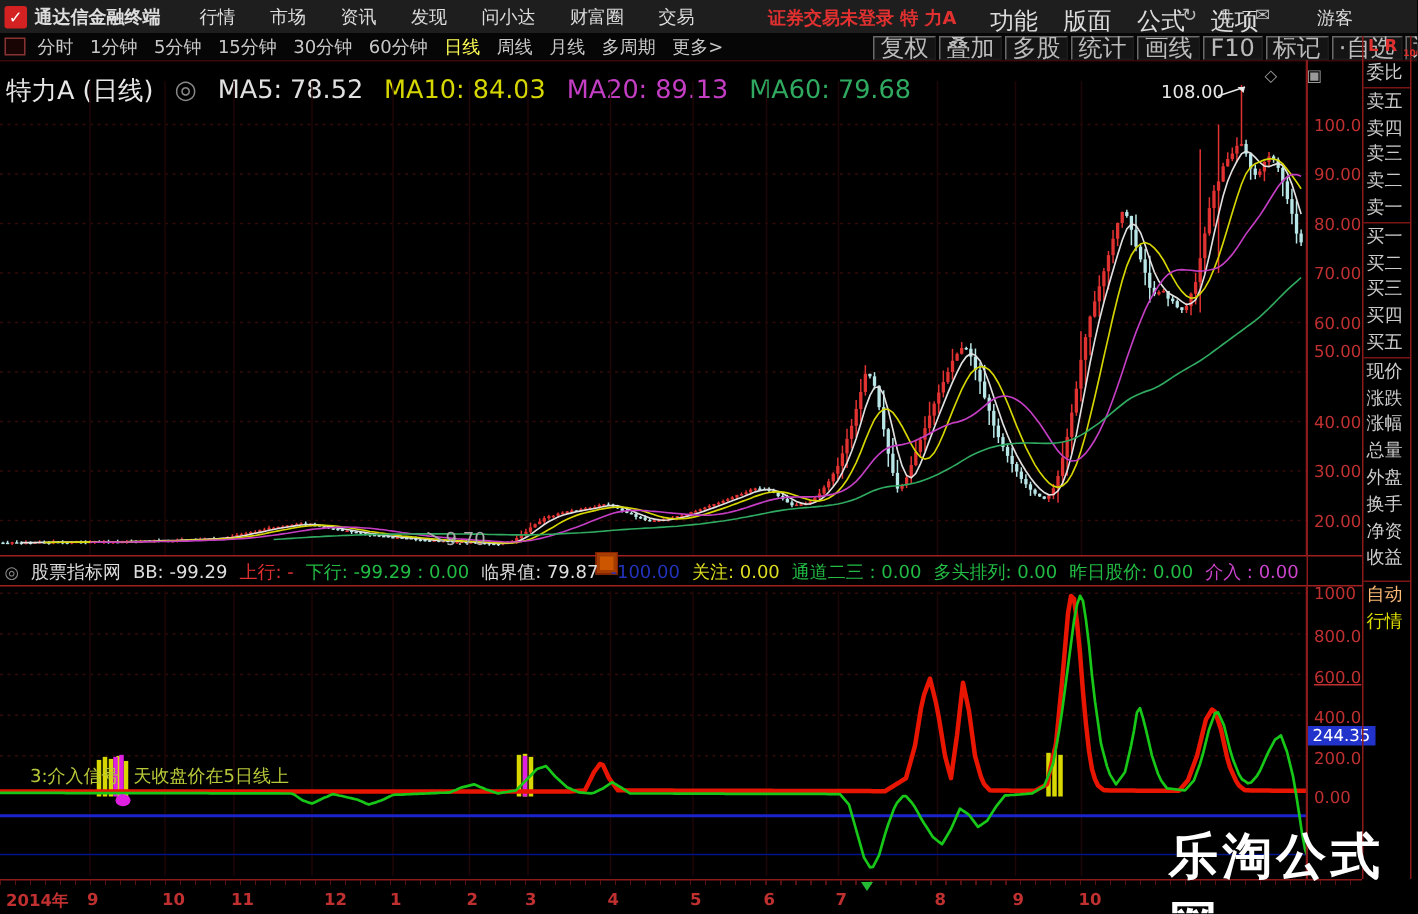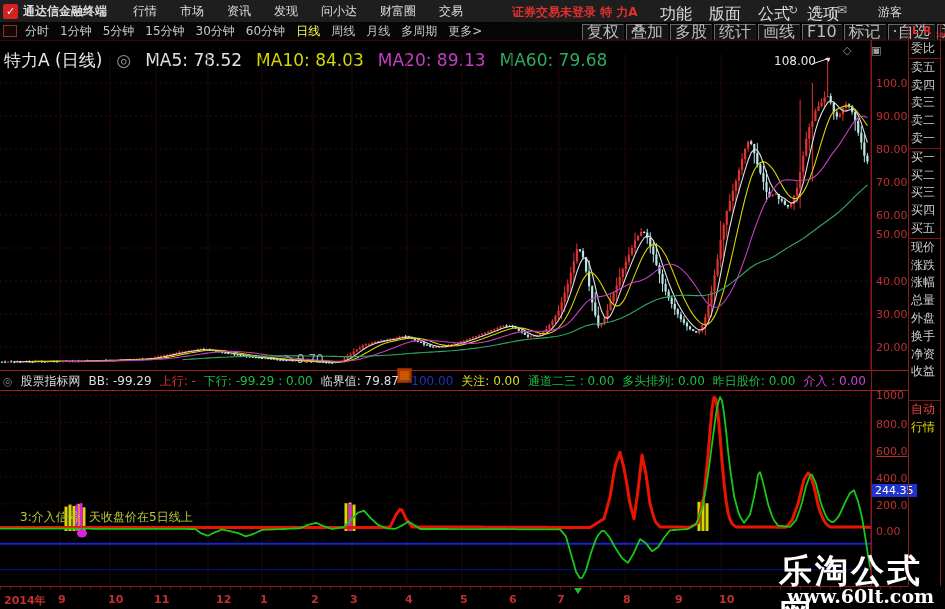--- a/index.html
+++ b/index.html
@@ -820,21 +820,21 @@
         <div class="side-item">买四</div>
         <div class="side-item">买五</div>
         <div class="side-item sep">现价</div>
         <div class="side-item">涨跌</div>
         <div class="side-item">涨幅</div>
         <div class="side-item">总量</div>
         <div class="side-item">外盘</div>
         <div class="side-item">换手</div>
         <div class="side-item">净资</div>
         <div class="side-item">收益</div>
-        <div class="side-item sep" style="color: #ef4444; margin-top: 19px;">自动</div>
+        <div class="side-item sep" style="color: #fdba74; margin-top: 6px;">自动</div>
         <div class="side-item" style="color: rgb(221, 221, 0);">行情</div>
       </div>
   </div>
 
   <div class="datebar" id="datebar">
       <div class="dlabel" style="left: 4px;">2014年</div>
       <div class="dlabel" style="left: 58px;">9</div>
       <div class="dlabel" style="left: 108px;">10</div>
       <div class="dlabel" style="left: 154px;">11</div>
       <div class="dlabel" style="left: 216px;">12</div>
@@ -845,14 +845,13 @@
       <div class="dlabel" style="left: 460px;">5</div>
       <div class="dlabel" style="left: 509px;">6</div>
       <div class="dlabel" style="left: 557px;">7</div>
       <div class="dlabel" style="left: 623px;">8</div>
       <div class="dlabel" style="left: 675px;">9</div>
       <div class="dlabel" style="left: 719px;">10</div>
     </div>
   <div class="green-mark"></div>
 
   <div class="wm1">乐淘公式网</div>
-  <div class="wm2">www.60lt.com</div>
 </div>
 
 </body></html>

